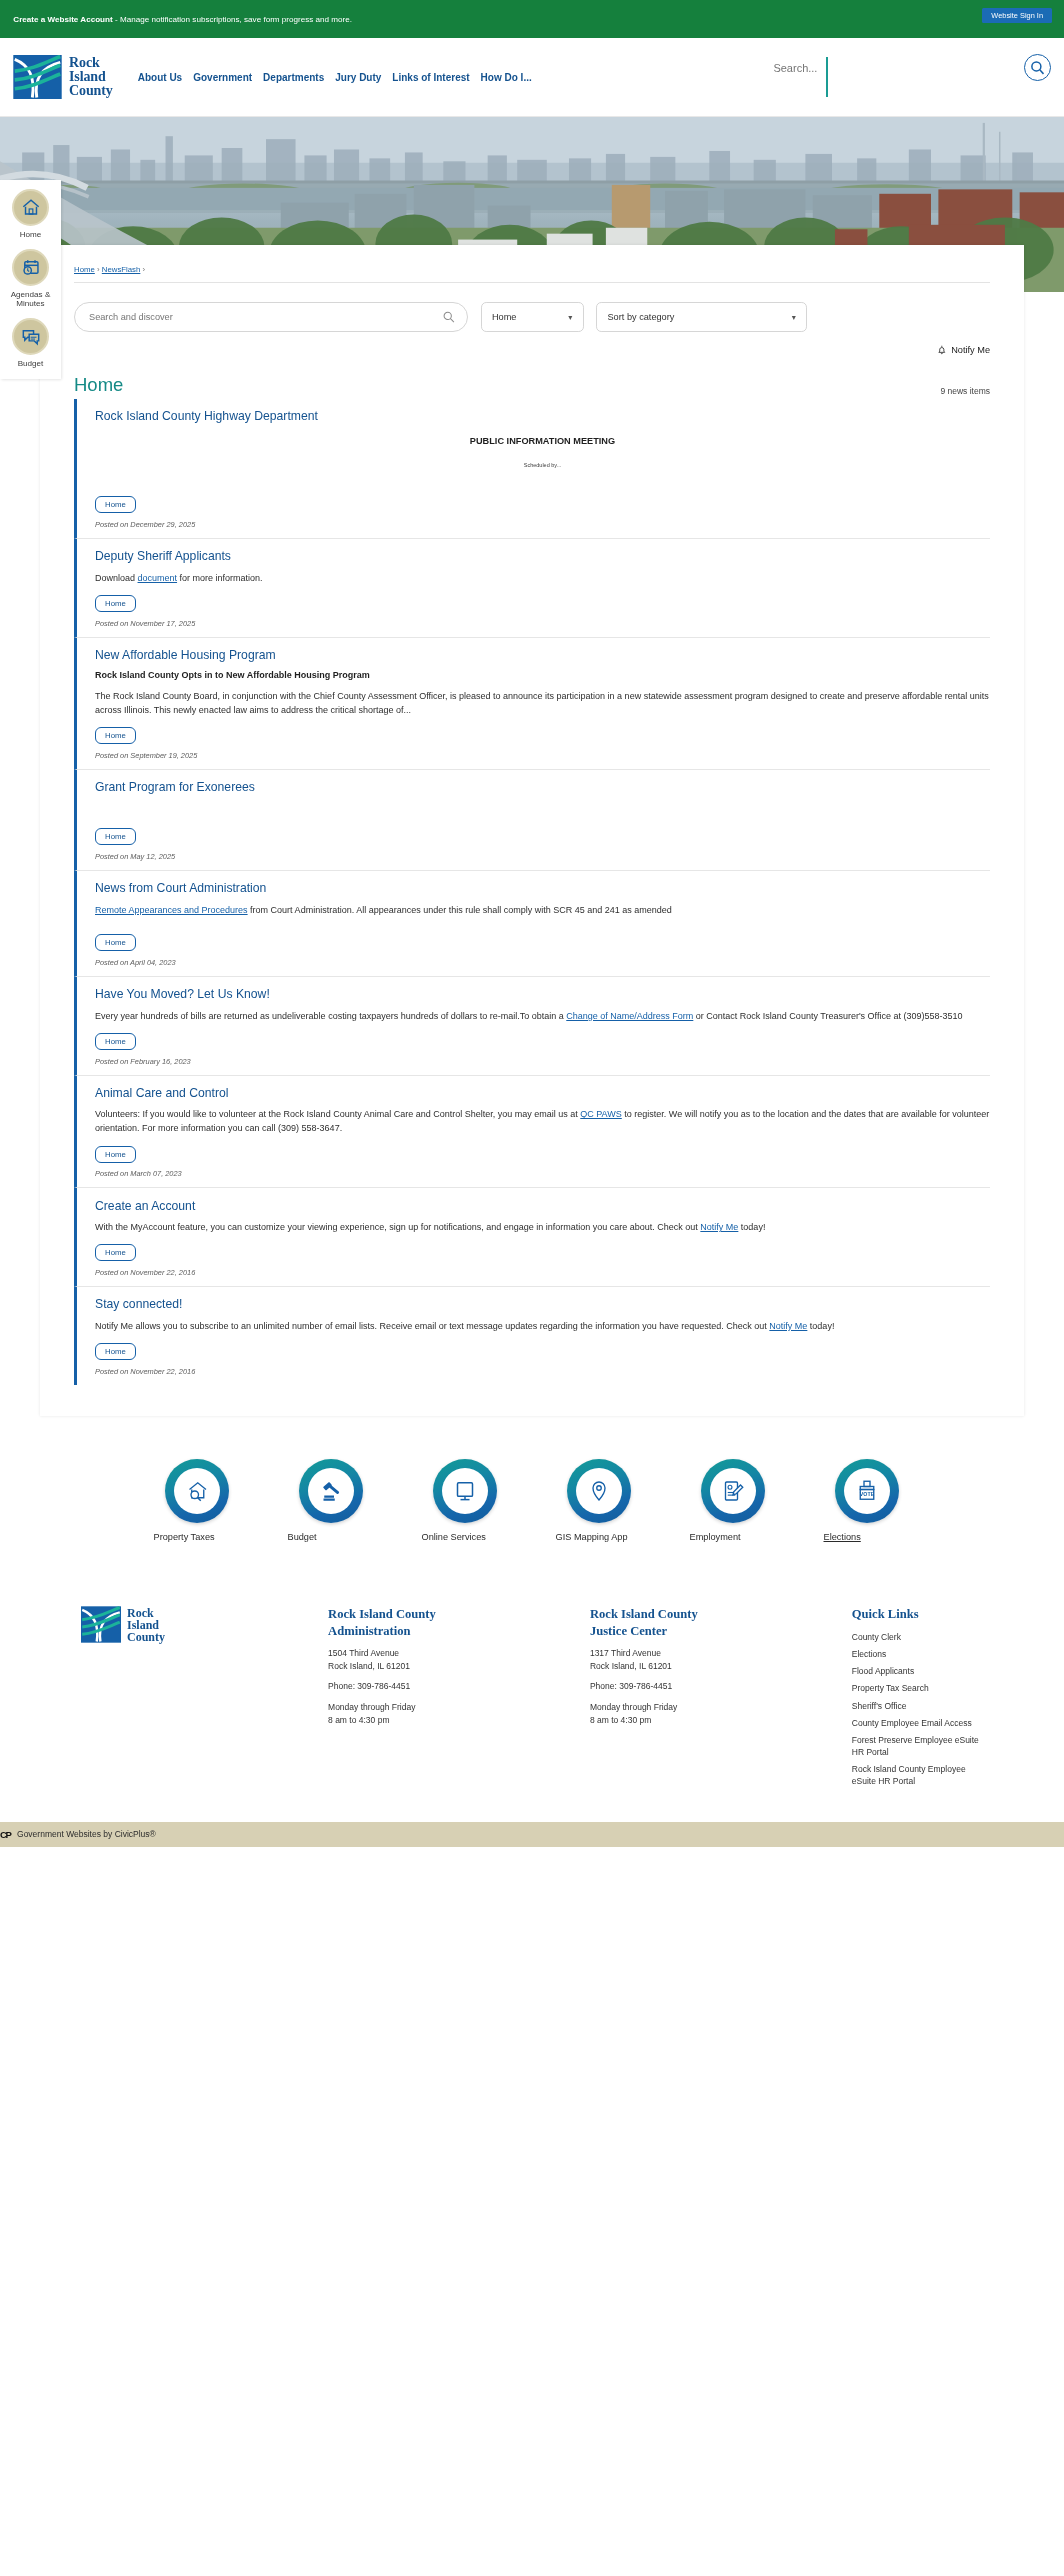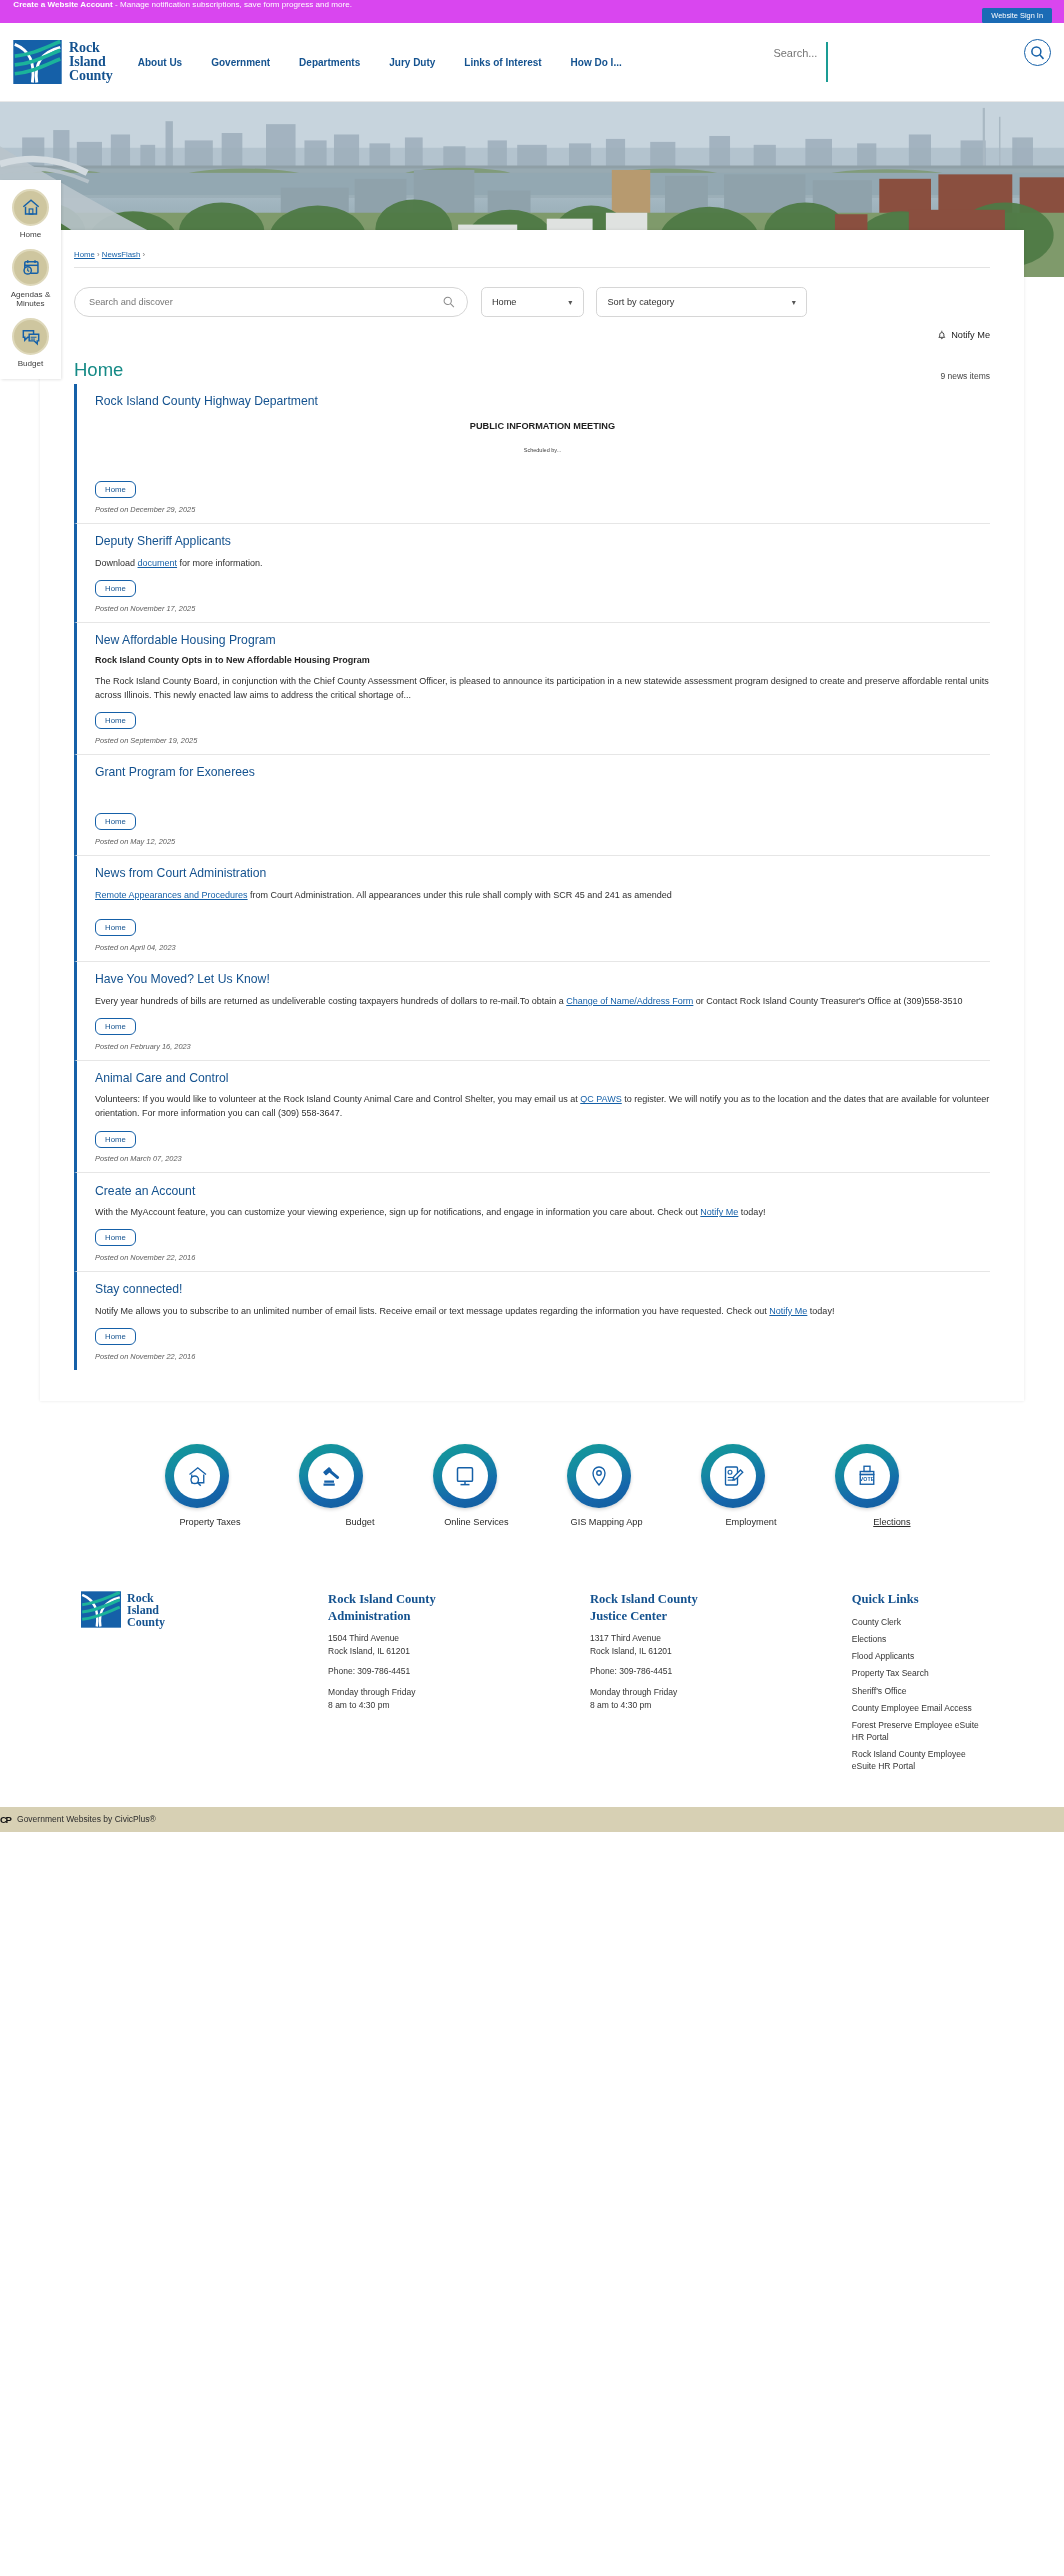--- a/index.html
+++ b/index.html
@@ -6,22 +6,22 @@
   html, body { margin:0; padding:0; }
   body {
     width:1064px; height:2576px; overflow:hidden;
     font-family:"Liberation Sans", sans-serif;
     background:#ffffff; color:#333;
     -webkit-font-smoothing:antialiased;
   }
 
   
   .topbar {
-    height:23px; background:#d946ef; color:#ffffff;
-    display:flex; align-items:flex-start; padding:0 12px 0 13.3px;
+    height:38px; background:#15803d; color:#ffffff;
+    display:flex; align-items:center; padding:0 12px 0 13.3px;
     font-size:8.1px; position:relative;
   }
   .topbar .acct-strong { font-weight:bold; }
   .topbar .acct-rest { font-weight:normal; }
   .signin-btn {
     position:absolute; right:12px; top:8px;
     background:#1b6bb5; color:#fff; font-size:7.4px;
     border:none; padding:3px 9px; border-radius:1.5px;
     font-family:"Liberation Sans", sans-serif;
   }
@@ -30,21 +30,21 @@
   .header {
     height:79px; background:#fff; display:flex; align-items:center;
     padding:0 13.3px; border-bottom:0.7px solid #e8e8e8; position:relative;
   }
   .logo-wrap { display:flex; align-items:center; gap:6.7px; }
   .logo-mark { width:49px; height:44px; display:block; }
   .logo-text {
     font-family:"Liberation Serif", serif; font-weight:bold;
     color:#14528f; font-size:14px; line-height:14px; letter-spacing:-0.1px;
   }
-  .mainnav { display:flex; align-items:flex-start; margin-left:25px; gap:29px; }
+  .mainnav { display:flex; align-items:flex-start; margin-left:25px; gap:11px; }
   .mainnav a {
     color:#14528f; font-size:10px; font-weight:bold;
     text-decoration:none; white-space:nowrap;
   }
   .nav-divider {
     position:absolute; left:826px; top:19px;
     width:1.5px; height:40px; background:#1a9c94;
   }
   .search-area {
     position:absolute; right:13.3px; top:16.3px;
@@ -164,21 +164,21 @@
   }
   .posted {
     font-size:7.4px; color:#5d5d5d; font-style:italic; margin-top:6.7px;
   }
 
   
   .quicklinks {
     display:flex; justify-content:center; gap:47px;
     padding:43px 0 34px 0; background:#fff;
   }
-  .ql { width:87px; text-align:right; }
+  .ql { width:87px; text-align:left; }
   .ql-circle {
     width:64px; height:64px; border-radius:50%; margin:0 auto 9.6px auto;
     background:linear-gradient(160deg,#139b97 0%,#1487a4 38%,#1566ab 72%,#125c9c 100%);
     display:flex; align-items:center; justify-content:center;
     box-shadow:0 1.5px 3.7px rgba(0,0,0,.18);
   }
   .ql-inner {
     width:46px; height:46px; border-radius:50%; background:#fff;
     display:flex; align-items:center; justify-content:center;
   }

